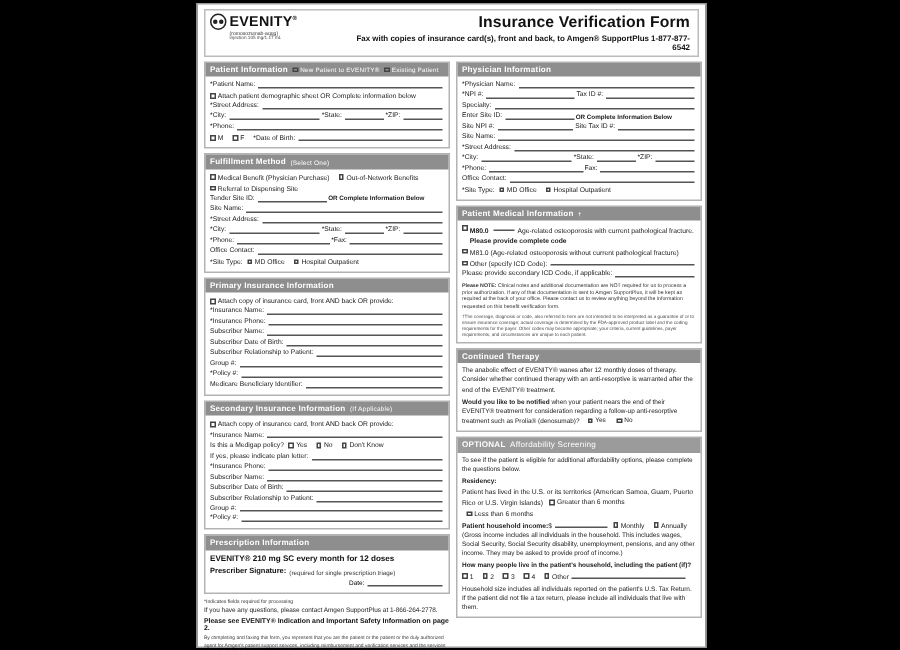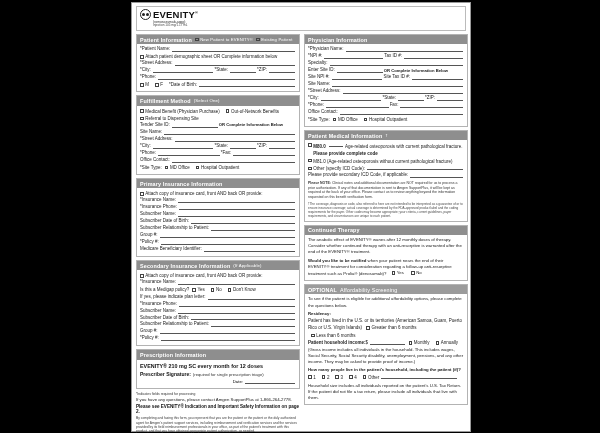--- a/index.html
+++ b/index.html
@@ -83,20 +83,24 @@
 
   <div class="hdr">
     <div class="logo-wrap">
       <div class="logo-top">
         <span class="logo-mark"></span>
         <span class="logo-name"><span>EVENITY</span><span class="logo-sup">®</span></span>
       </div>
       <div class="logo-sub">(romosozumab-aqqg)</div>
       <div class="logo-sub2">injection 105 mg/1.17 mL</div>
     </div>
+    <div class="hdr-right">
+      <div class="hdr-title">Insurance Verification Form</div>
+      <div class="hdr-fax">Fax with copies of insurance card(s), front and back, to Amgen® SupportPlus 1-877-877-6542</div>
+    </div>
   </div>
 
   <div class="cols">
 
     <div class="col">
 
       <div class="box">
         <div class="bar">
           <span>Patient Information</span>
           <span class="opt" style="display:flex;align-items:center;font-weight:normal;font-size:4.2px;">

